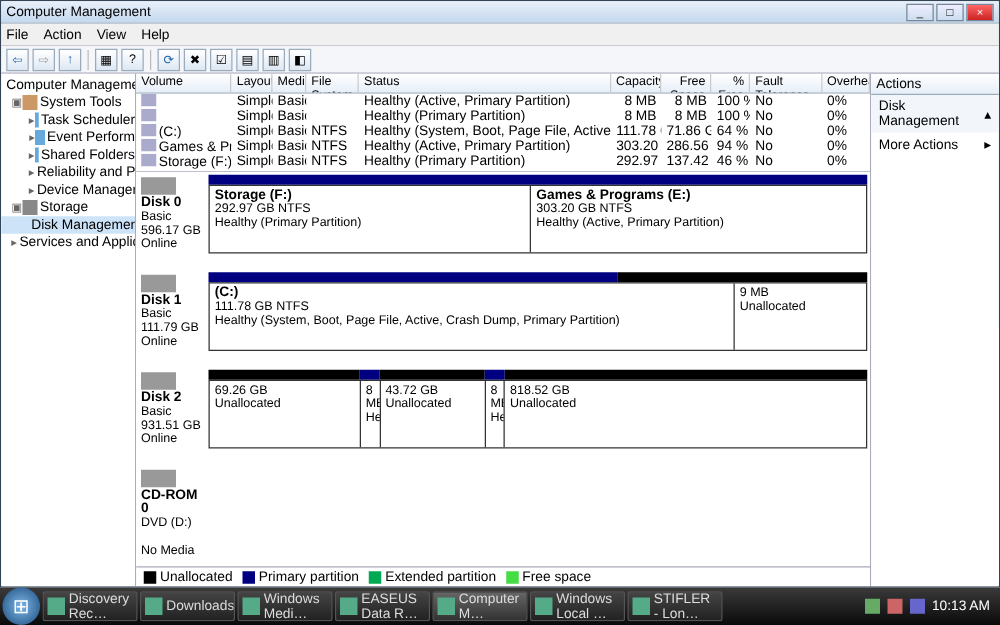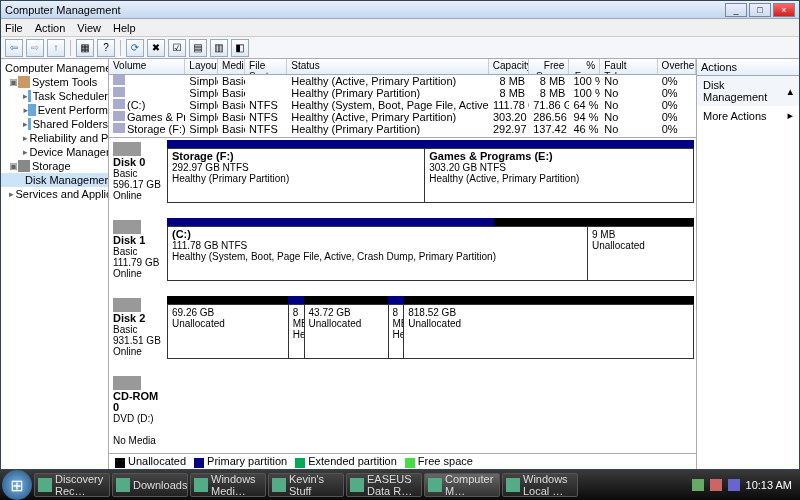--- a/index.html
+++ b/index.html
@@ -318,33 +318,33 @@
       <div class="taskbtn">
         <span class="tico"></span>
         <span>Downloads</span>
       </div>
       <div class="taskbtn">
         <span class="tico"></span>
         <span>Windows Medi…</span>
       </div>
       <div class="taskbtn">
         <span class="tico"></span>
-        <span>Kevin's Stuff</span>
-      </div>
-      <div class="taskbtn">
-        <span class="tico"></span>
         <span>EASEUS Data R…</span>
       </div>
       <div class="taskbtn active">
         <span class="tico"></span>
         <span>Computer M…</span>
       </div>
       <div class="taskbtn">
         <span class="tico"></span>
         <span>Windows Local …</span>
+      </div>
+      <div class="taskbtn">
+        <span class="tico"></span>
+        <span>STIFLER - Lon…</span>
       </div>
     </div>
   <div class="tray">
     <span class="tico"></span>
     <span class="tico" style="background:#c66"></span>
     <span class="tico" style="background:#66c"></span>
     <span>10:13 AM</span>
   </div>
 </div>
 

